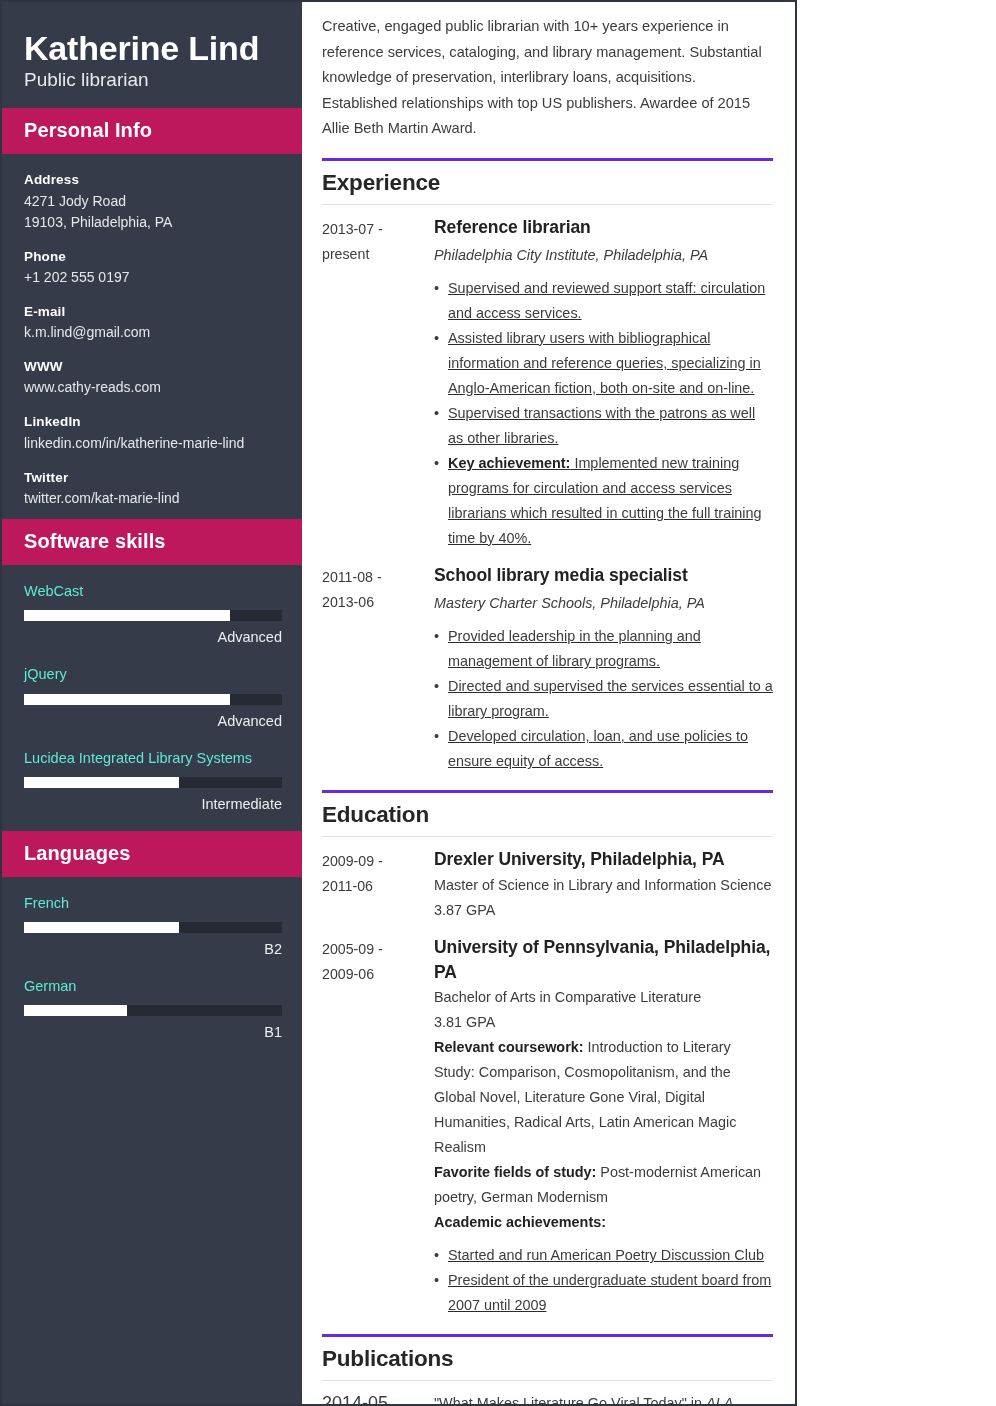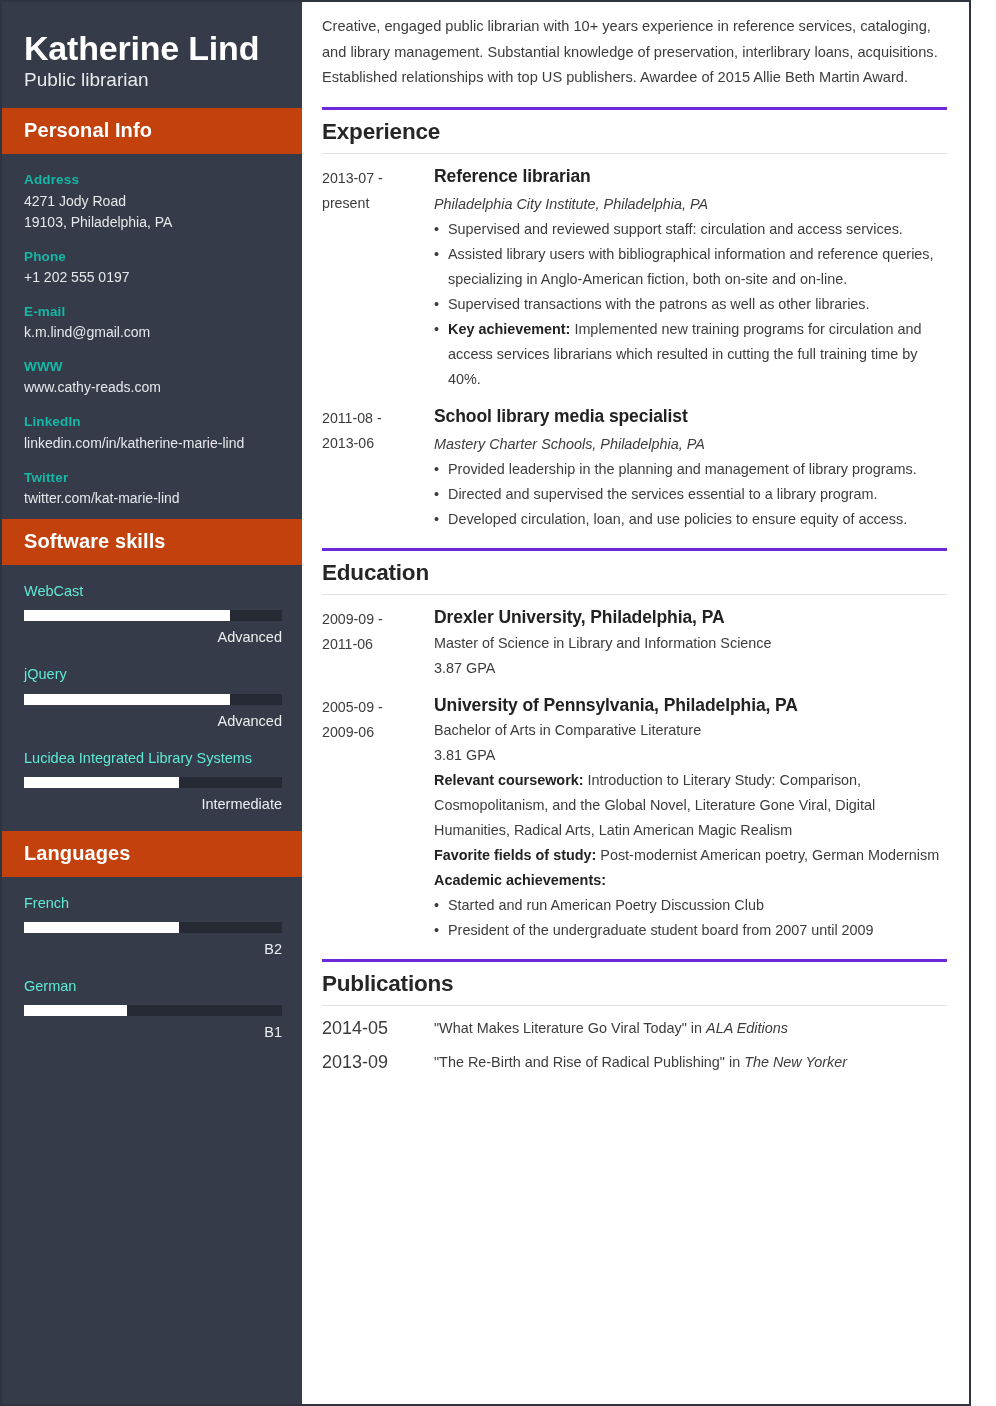--- a/index.html
+++ b/index.html
@@ -8,21 +8,21 @@
     background: #ffffff;
   }
 
   body {
     font-family: "Liberation Sans", sans-serif;
     -webkit-font-smoothing: antialiased;
   }
 
   .page {
     position: relative;
-    width: 971px;
+    width: 797px;
     height: 1406px;
     background: #ffffff;
     border: 2px solid #2e3440;
     overflow: hidden;
     display: flex;
     align-items: stretch;
   }
 
   
   .sidebar {
@@ -46,40 +46,40 @@
   }
 
   .job-title {
     font-size: 19px;
     font-weight: normal;
     color: #e8eaed;
     line-height: 1.2;
   }
 
   .sb-section-head {
-    background: #c2410c;
+    background: #be185d;
     padding: 11px 22px 12px 22px;
     font-size: 20px;
     font-weight: bold;
     color: #ffffff;
     letter-spacing: 0.1px;
   }
 
   .sb-body {
     padding: 16px 20px 10px 22px;
   }
 
   
   .contact-block { margin-bottom: 14px; }
   .contact-block:last-child { margin-bottom: 0; }
 
   .contact-label {
     font-size: 13.5px;
     font-weight: bold;
-    color: #14b8a6;
+    color: #ffffff;
     line-height: 1.5;
     letter-spacing: 0.15px;
   }
   .contact-value {
     font-size: 14px;
     color: #e6e8eb;
     line-height: 1.5;
   }
 
   
@@ -172,21 +172,22 @@
     margin-top: 3px;
   }
   .entry-plain {
     font-size: 14.4px;
     color: #3c3c3c;
     line-height: 25px;
   }
 
   .bullets {
     list-style: none;
-    margin-top: 0;
+    margin-top: 8px;
+    text-decoration: underline;
   }
   .bullets li {
     position: relative;
     padding-left: 14px;
     font-size: 14.4px;
     line-height: 25px;
     color: #3c3c3c;
   }
   .bullets li::before {
     content: "\2022";

